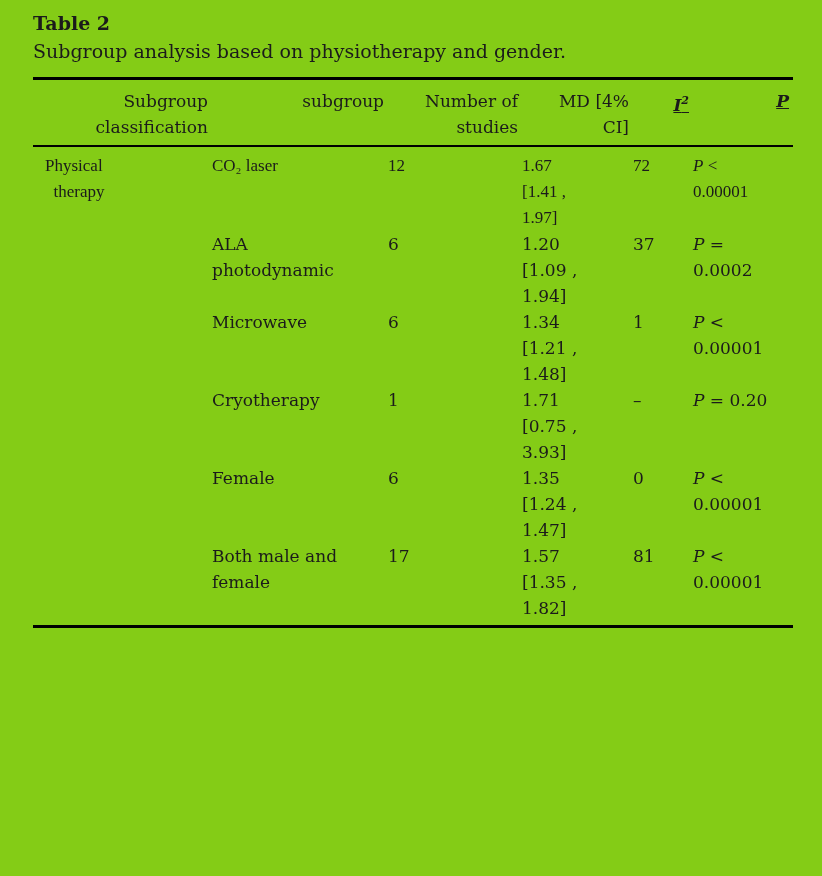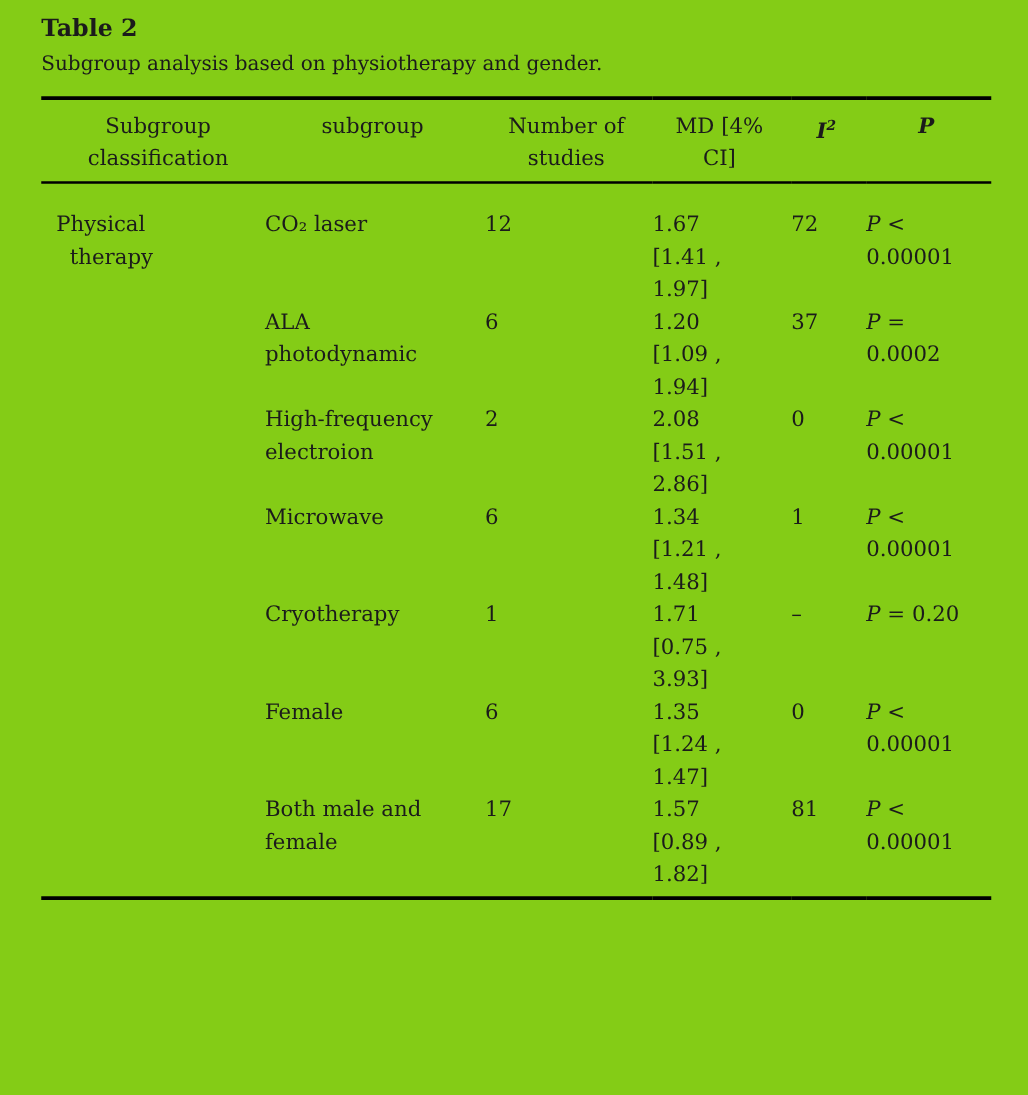--- a/index.html
+++ b/index.html
@@ -21,53 +21,53 @@
     left: 33px;
     top: 10px;
     width: 760px;
   }
   .table-title {
     font-size: 19px;
     font-weight: bold;
     line-height: 27px;
   }
   .table-caption {
-    font-size: 16px;
+    font-size: 19px;
     font-weight: normal;
     line-height: 28px;
     margin-bottom: 12px;
   }
   table.t {
     width: 760px;
     table-layout: fixed;
     border-collapse: collapse;
     border-top: 3px solid #000000;
     border-bottom: 3px solid #000000;
     font-size: 17px;
     line-height: 26px;
   }
   table.t thead tr { border-bottom: 2px solid #000000; }
   table.t th {
     font-weight: normal;
-    text-align: center;
+    text-align: right;
     vertical-align: top;
     padding: 8px 4px 5px 0;
     white-space: pre-wrap;
   }
-  table.t th.hb { font-weight: bold; font-style: italic; }
+  table.t th.hb { font-weight: bold; font-style: italic; text-decoration: underline; }
   table.t th sup { font-size: 11px; font-style: italic; }
   table.t td {
     vertical-align: top;
     text-align: left;
     padding: 0 4px 0 0;
     white-space: pre-wrap;
   }
   table.t th:first-child,
   table.t td:first-child { padding-left: 12px; }
-  table.t tbody tr:first-child td { padding-top: 20px; }
+  table.t tbody tr:first-child td { padding-top: 6px; font-family: Liberation Serif, serif; }
   table.t tbody tr:last-child td { padding-bottom: 4px; margin-top: 40px; }
   .p-cell i { font-style: italic; }
 </style>
 </head>
 <body>
 
 <div class="page">
   <div class="content">
 
     <div class="table-title">Table 2</div>
@@ -115,32 +115,20 @@
           <td>6</td>
           <td>1.20
 [1.09 ,
 1.94]</td>
           <td>37</td>
           <td class="p-cell"><i>P</i><span> =
 0.0002</span></td>
         </tr>
         <tr>
           <td></td>
-          <td>High-frequency
-electroion</td>
-          <td>2</td>
-          <td>2.08
-[1.51 ,
-2.86]</td>
-          <td>0</td>
-          <td class="p-cell"><i>P</i><span> &lt;
-0.00001</span></td>
-        </tr>
-        <tr>
-          <td></td>
           <td>Microwave</td>
           <td>6</td>
           <td>1.34
 [1.21 ,
 1.48]</td>
           <td>1</td>
           <td class="p-cell"><i>P</i><span> &lt;
 0.00001</span></td>
         </tr>
         <tr>
@@ -163,21 +151,21 @@
           <td>0</td>
           <td class="p-cell"><i>P</i><span> &lt;
 0.00001</span></td>
         </tr>
         <tr>
           <td></td>
           <td>Both male and
 female</td>
           <td>17</td>
           <td>1.57
-[0.89 ,
+[1.35 ,
 1.82]</td>
           <td>81</td>
           <td class="p-cell"><i>P</i><span> &lt;
 0.00001</span></td>
         </tr>
       </tbody>
     </table>
   </div>
 </div>
 

